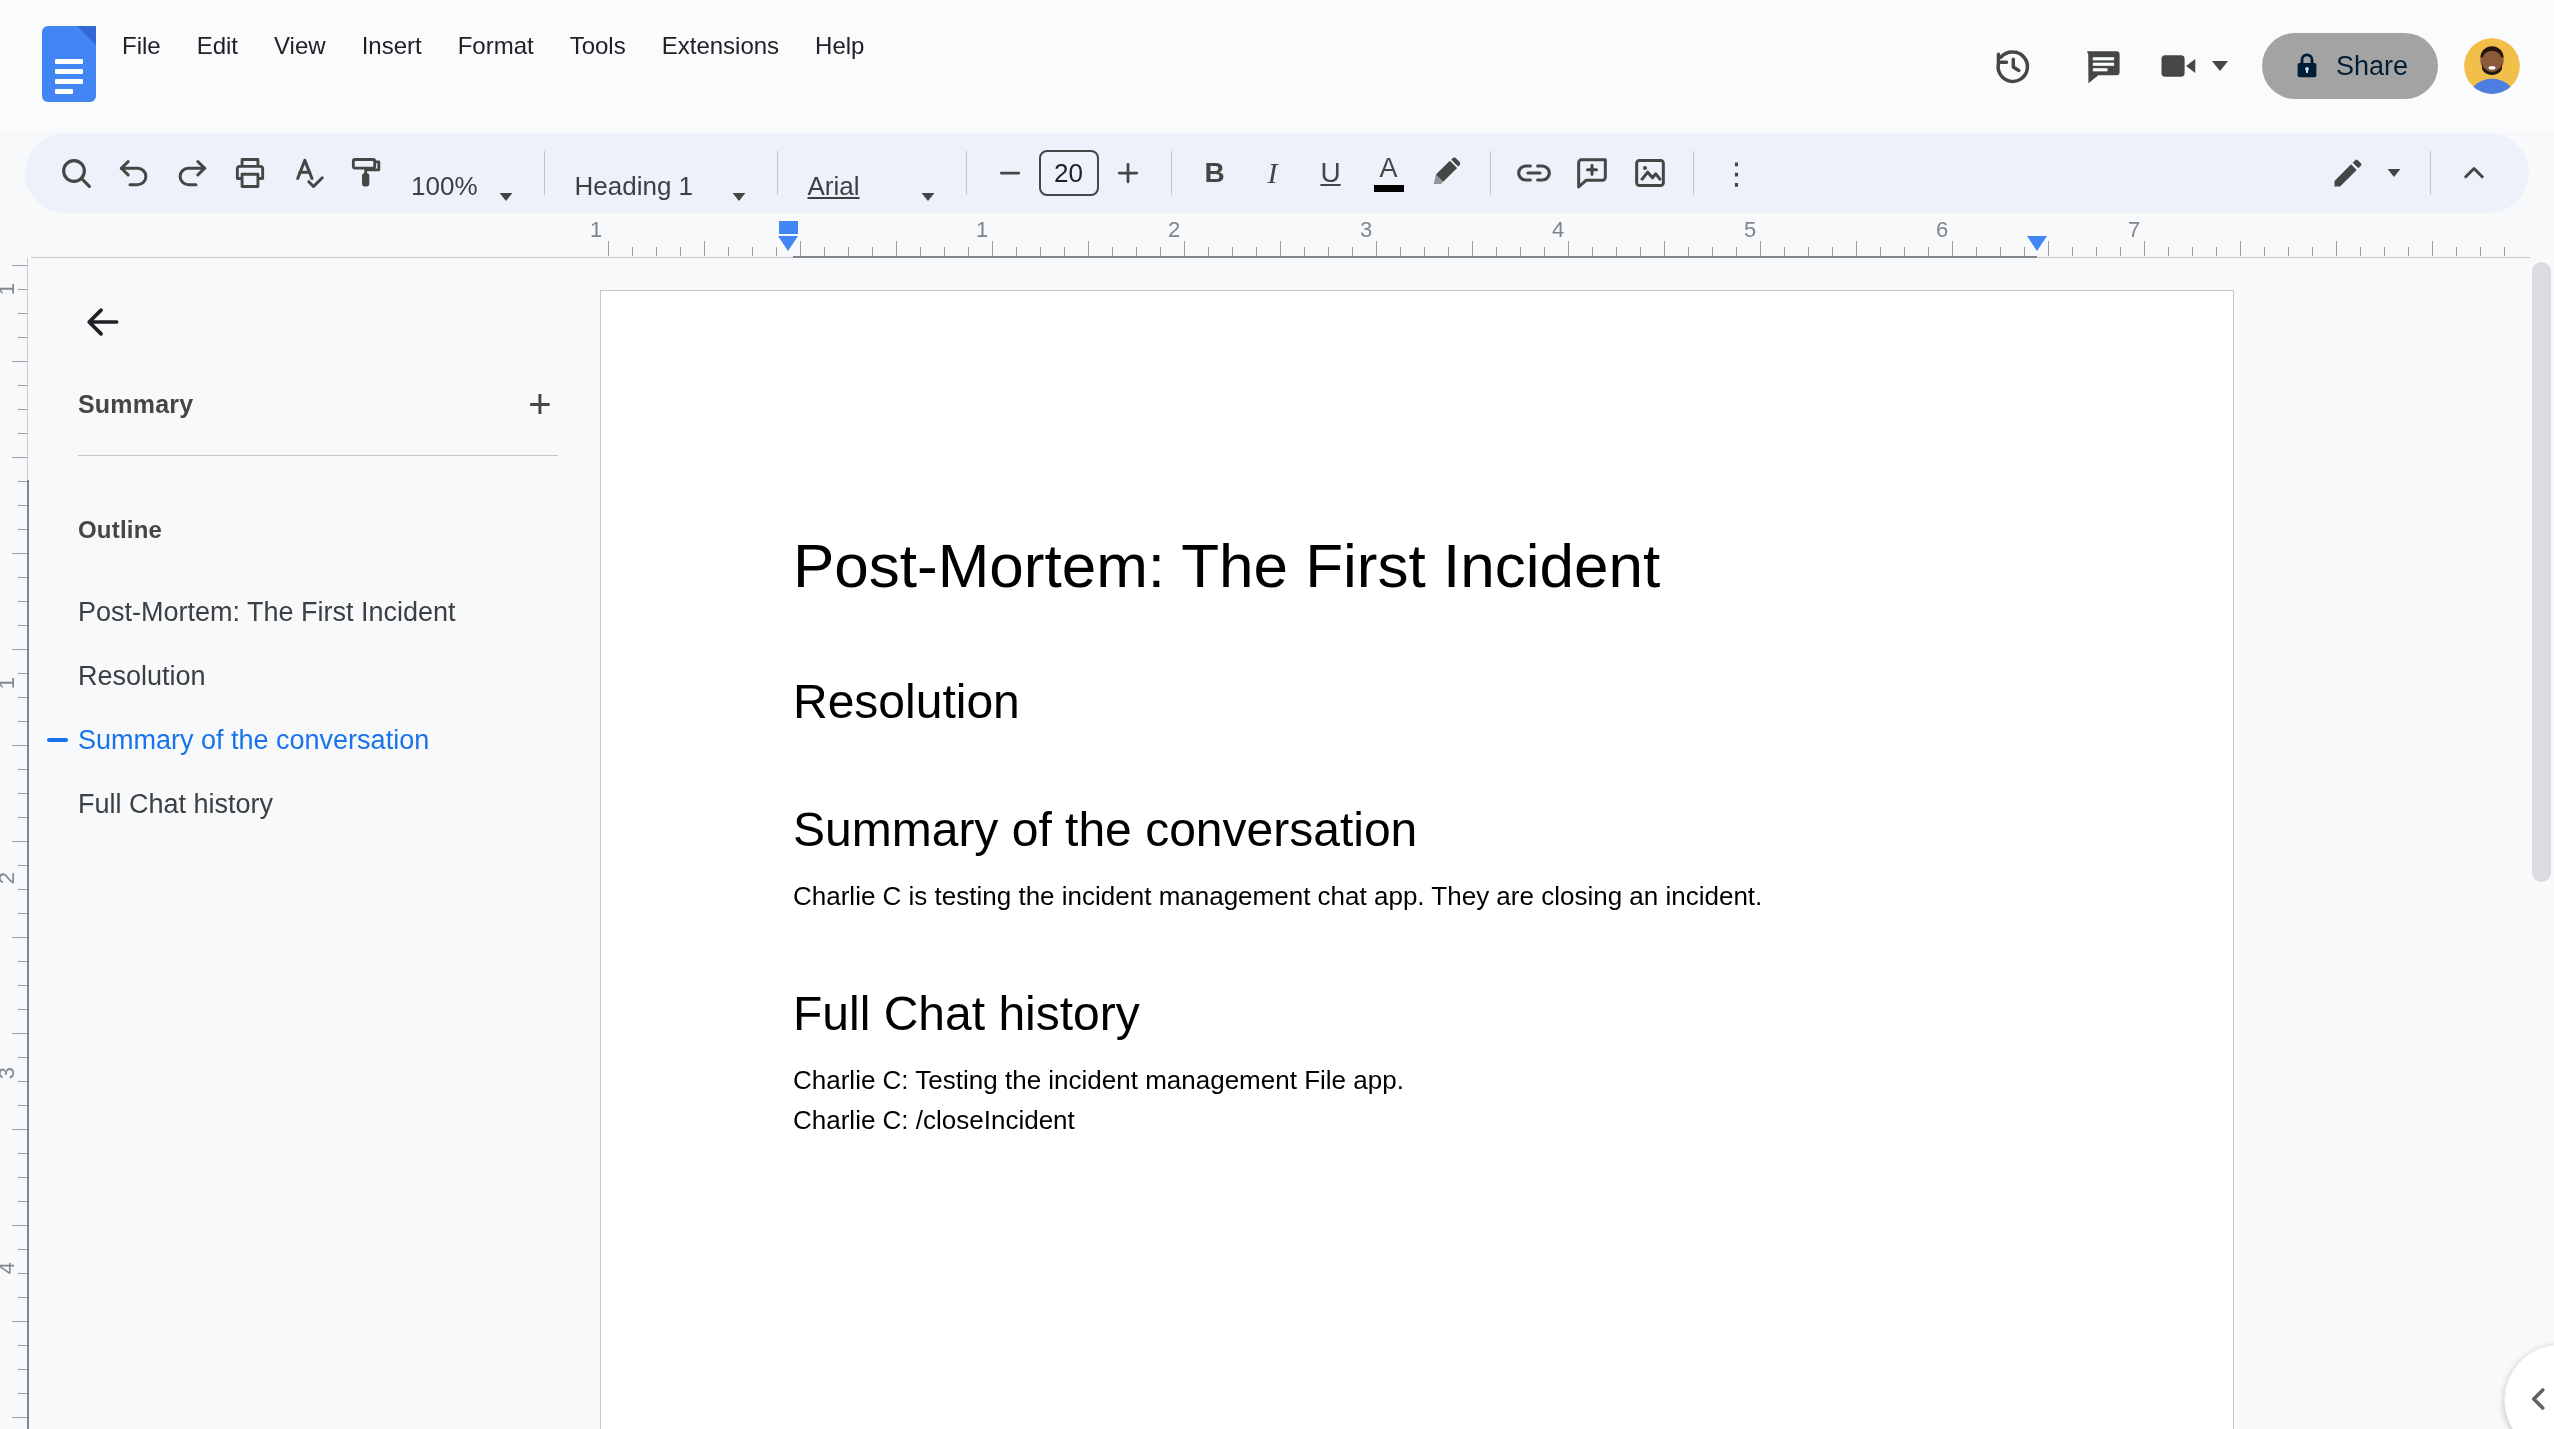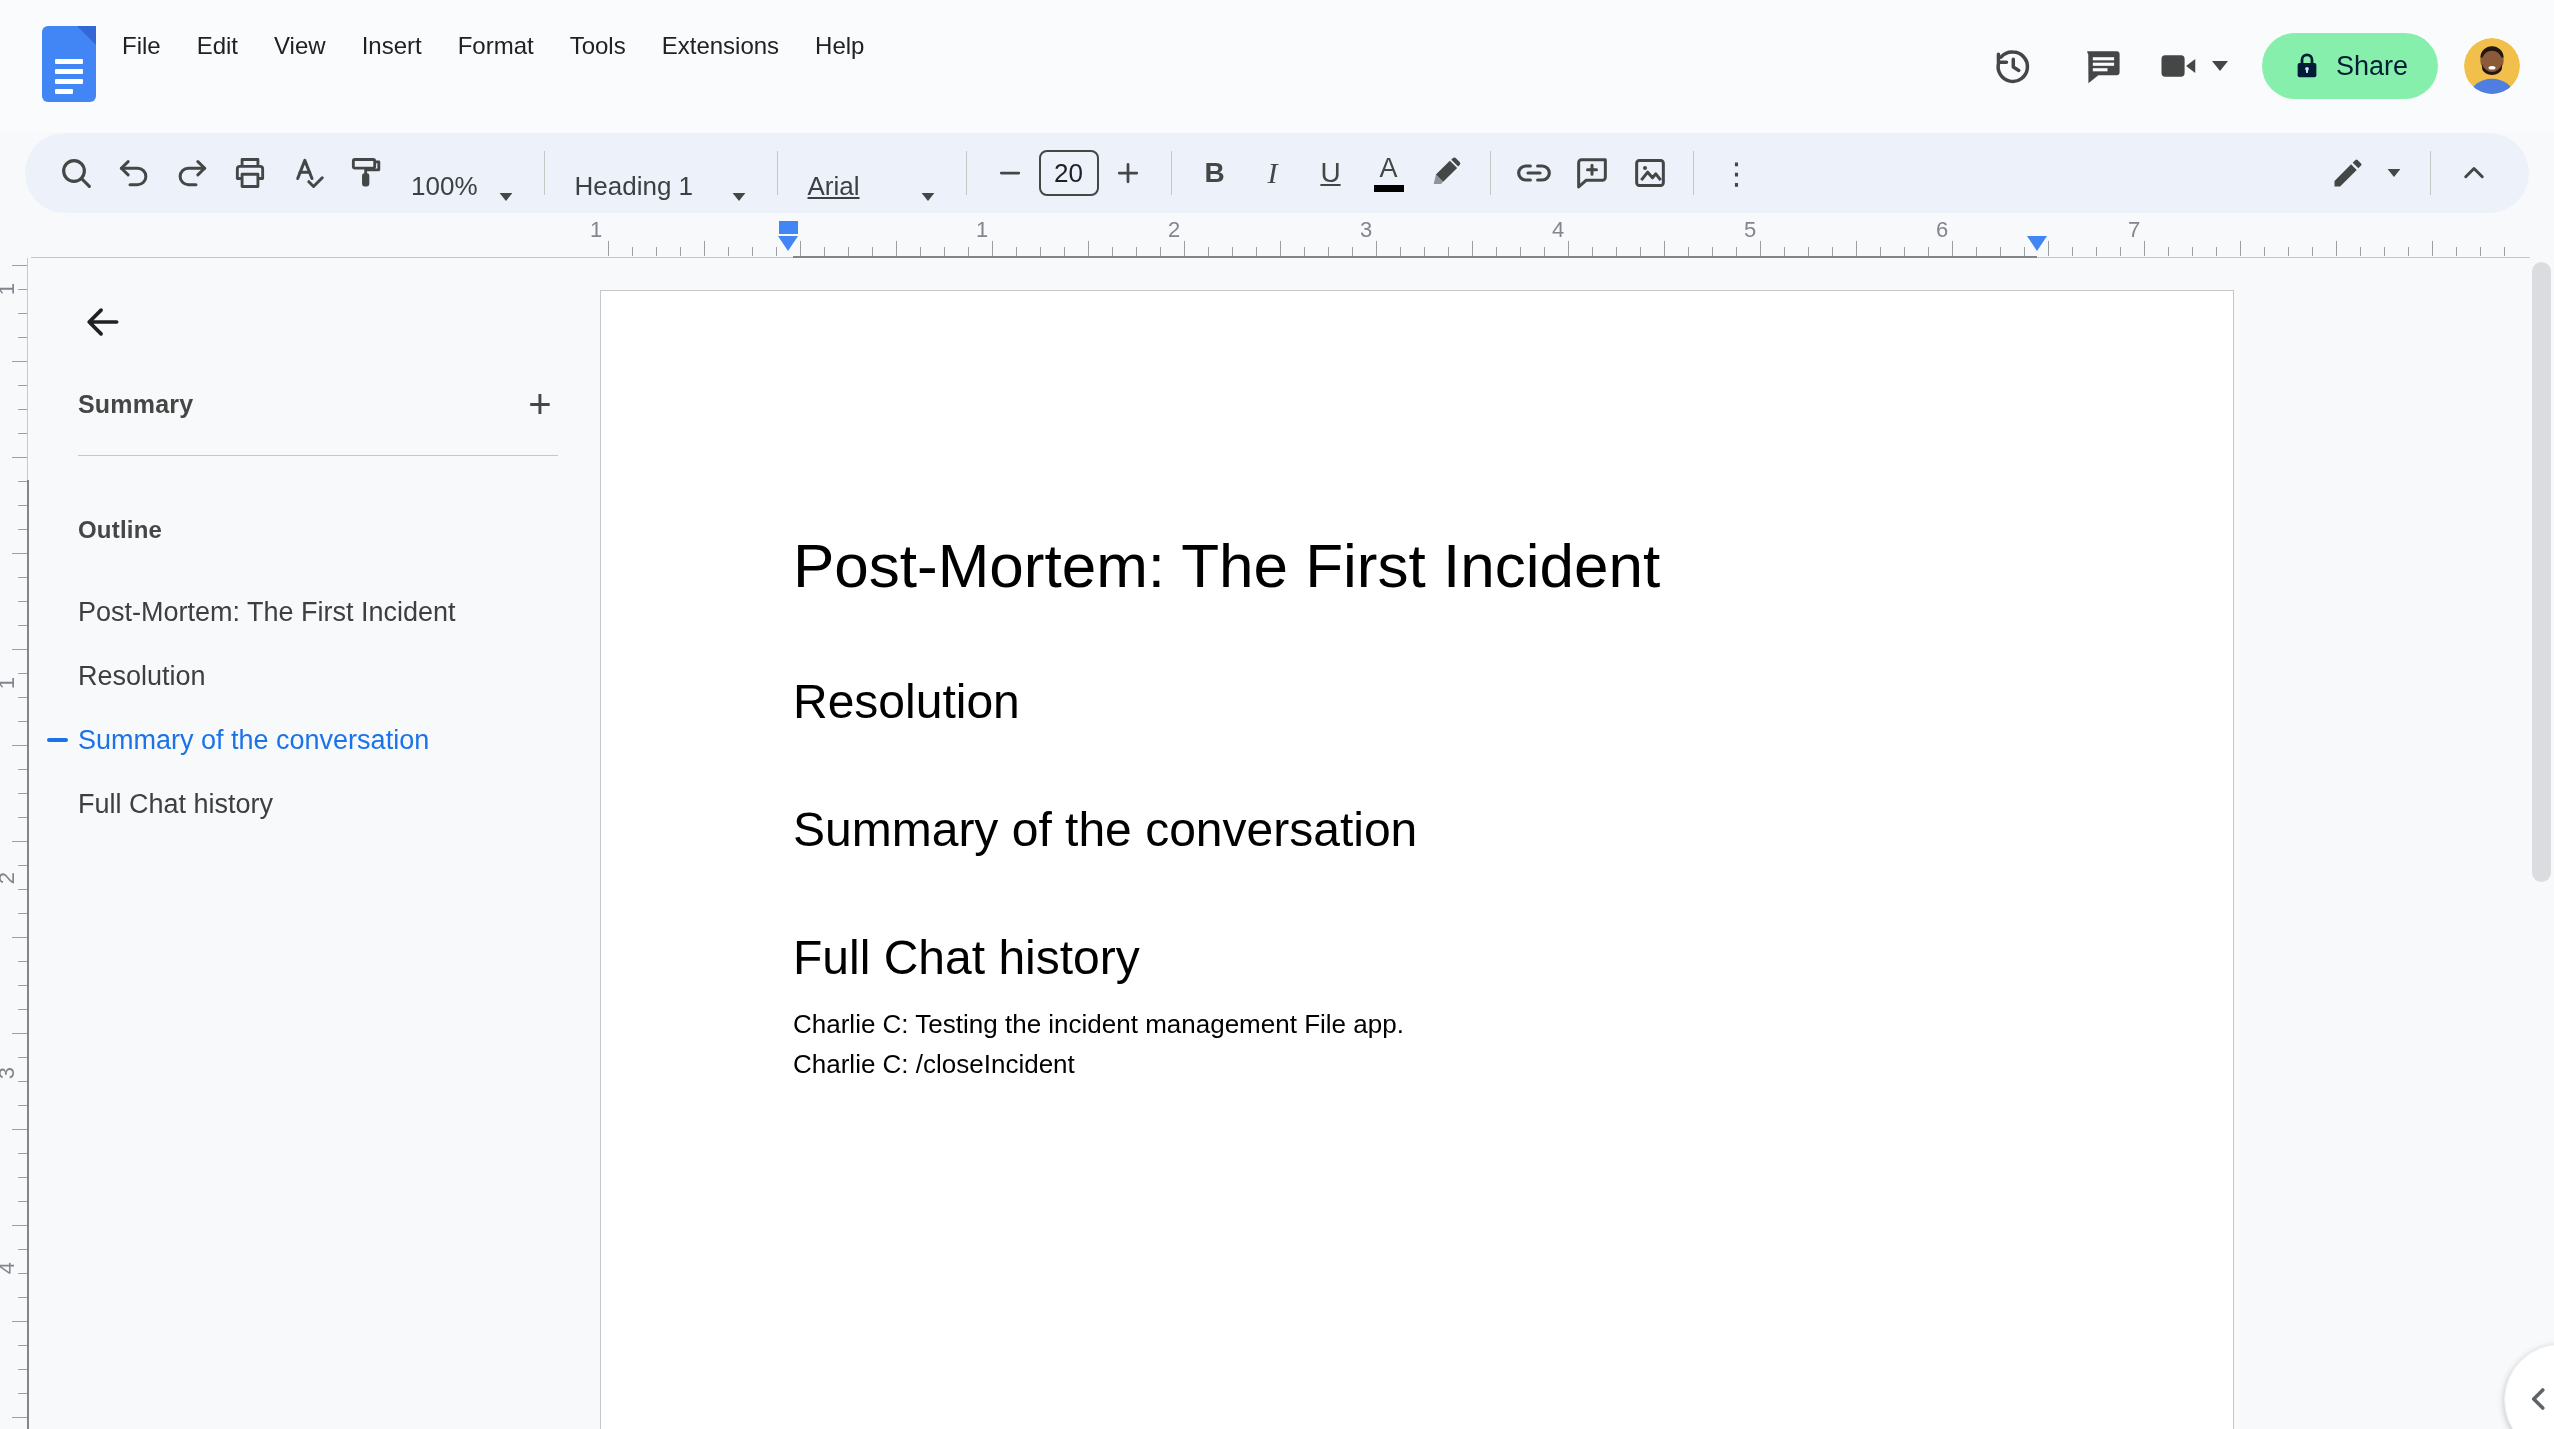--- a/index.html
+++ b/index.html
@@ -29,21 +29,21 @@
   .title-row{display:flex;align-items:center;height:44px;}
   .doc-title{font-size:30px;color:var(--txt);letter-spacing:.1px;}
   .title-row .i{margin-left:28px;color:var(--icon);}
   .menu-row{display:flex;margin-left:-18px;margin-top:2px;}
   .menu-item{font-size:24px;color:#202124;padding:6px 18px;border-radius:8px;cursor:pointer;}
   .header-right{display:flex;align-items:center;padding-right:34px;gap:18px;}
   .hbtn{width:72px;height:72px;border-radius:50%;display:flex;align-items:center;justify-content:center;cursor:pointer;background:transparent;border:none;}
   .video-group{display:flex;align-items:center;cursor:pointer;margin-right:6px;}
   .caret{width:0;height:0;border-left:8px solid transparent;border-right:8px solid transparent;border-top:10px solid var(--icon);}
   .video-group .caret{margin-left:12px;}
-  .share-btn{display:flex;align-items:center;gap:14px;height:66px;padding:0 30px;border-radius:33px;background:#86efac;border:none;cursor:pointer;margin-left:10px;}
+  .share-btn{display:flex;align-items:center;gap:14px;height:66px;padding:0 30px;border-radius:33px;background:#a3a3a3;border:none;cursor:pointer;margin-left:10px;}
   .share-btn span{font-size:27px;font-weight:500;color:#001d35;}
   .avatar{width:56px;height:56px;border-radius:50%;overflow:hidden;margin-left:8px;cursor:pointer;flex:none;}
 
   
   .toolbar{position:absolute;left:25px;top:133px;width:2504px;height:80px;border-radius:40px;background:var(--pill);display:flex;align-items:center;padding:0 26px 0 22px;}
   .tbtn{width:58px;height:58px;border-radius:8px;display:flex;align-items:center;justify-content:center;color:var(--icon);background:transparent;border:none;cursor:pointer;flex:none;}
   .tsep{width:1px;height:44px;background:#c4c7c5;margin:0 14px;flex:none;}
   .tselect{display:flex;align-items:flex-end;height:58px;border-radius:8px;padding:0 16px;cursor:pointer;color:#3c4043;flex:none;}
   .tselect .lbl{font-size:26px;}
   .tselect .caret{margin-left:26px;transform:scale(.8);}
@@ -388,20 +388,21 @@
 
         <span class="lbl">Full Chat history</span>
       </div>
     </div>
   </aside>
 
   <main class="page">
     <h1>Post-Mortem: The First Incident</h1>
     <h2>Resolution</h2>
     <h2>Summary of the conversation</h2>
+    <p>Charlie C is testing the incident management chat app. They are closing an incident.</p>
     <h2>Full Chat history</h2>
     <p>Charlie C: Testing the incident management File app.</p>
     <p>Charlie C: /closeIncident</p>
   </main>
 
   <div class="scroll-thumb"></div>
   <button class="fab">
     <svg width="36" height="36" viewBox="0 0 24 24" fill="none" stroke="#5f6368" stroke-width="2.4" stroke-linecap="round" stroke-linejoin="round">
       <path d="M14.5 6 L8.5 12 l6 6"></path>
     </svg>

